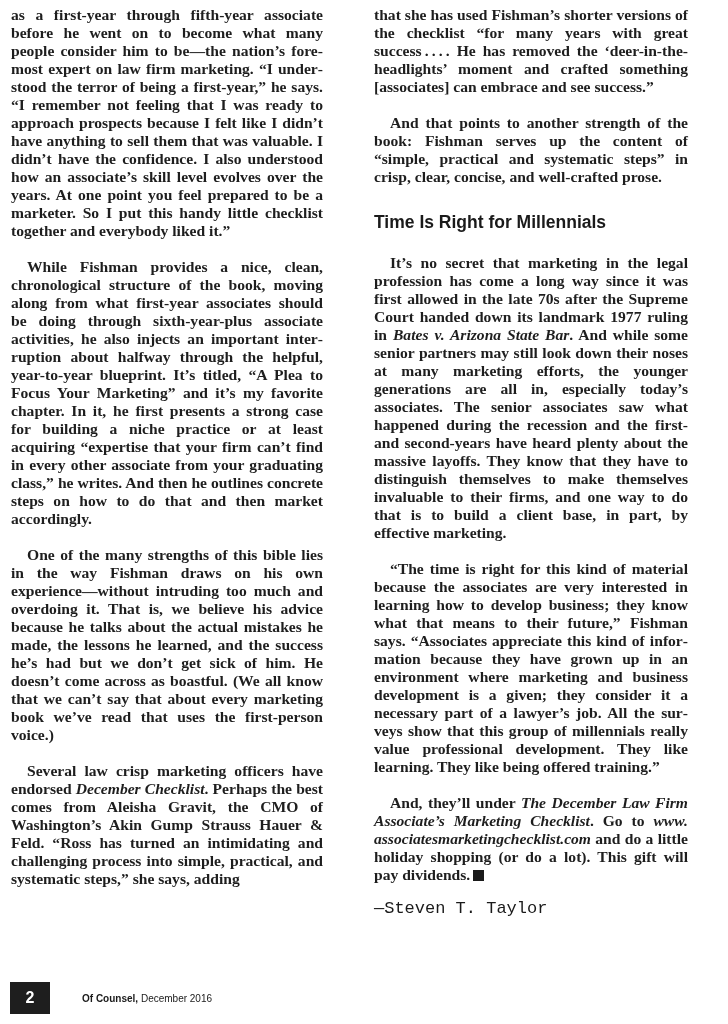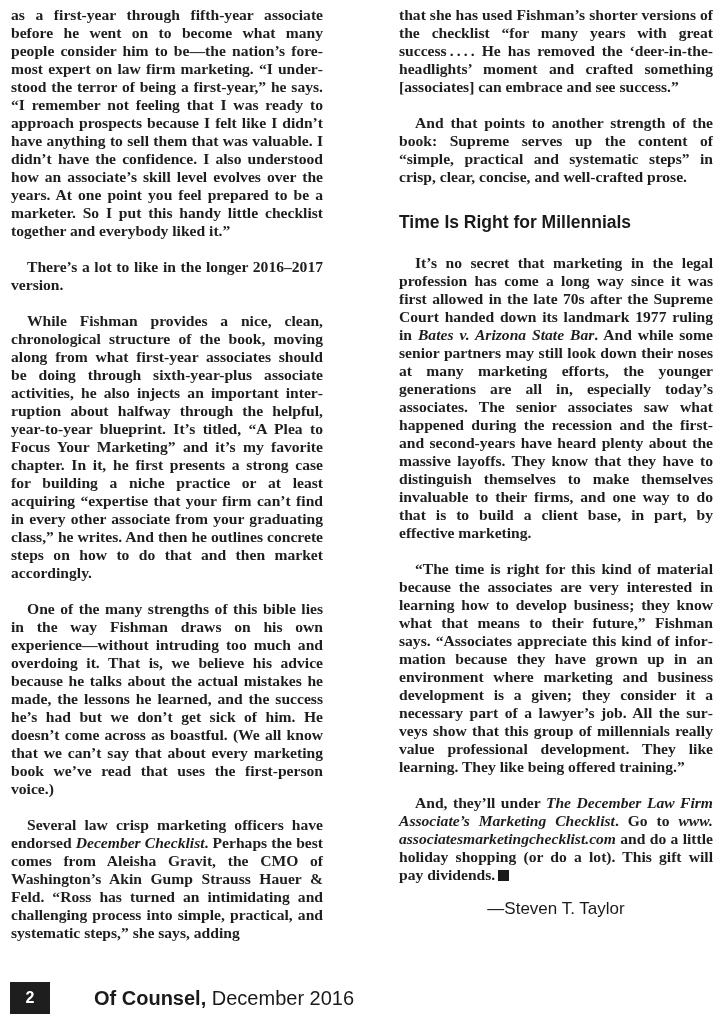--- a/index.html
+++ b/index.html
@@ -18,21 +18,21 @@
       position: absolute;
       top: 6px;
       width: 312px;
       font-family: "Liberation Serif", "DejaVu Serif", serif;
       font-size: 15.6px;
       line-height: 18px;
       text-align: justify;
       hyphens: manual;
     }
     .col-left { left: 11px; }
-    .col-right { left: 399px; width: 314px; }
+    .col-right { left: 374px; width: 314px; }
     .para {
       margin: 0 0 18px 0;
       text-indent: 16px;
       font-weight: bold;
     }
     .para.noindent { text-indent: 0; }
     .para:last-child { margin-bottom: 0; }
     .para i { font-style: italic; }
     .section-heading {
       font-family: "Liberation Sans", "DejaVu Sans", sans-serif;
@@ -45,23 +45,23 @@
     }
     .end-mark {
       display: inline-block;
       width: 11px;
       height: 11px;
       background: #1a1a1a;
       vertical-align: -1px;
       margin-left: 3px;
     }
     .byline {
-      font-family: Liberation Sans, sans-serif;
+      font-family: Liberation Mono, monospace;
       font-size: 17px;
-      text-align: center;
+      text-align: left;
       margin-top: 16px;
       color: #1a1a1a;
     }
     .footer {
       position: absolute;
       left: 10px;
       top: 982px;
       height: 32px;
       display: flex;
       align-items: center;
@@ -72,42 +72,41 @@
       background: #1e1e1e;
       color: #ffffff;
       font-family: "Liberation Sans", "DejaVu Sans", sans-serif;
       font-weight: bold;
       font-size: 16px;
       display: flex;
       align-items: center;
       justify-content: center;
     }
     .pub-line {
-      margin-left: 44px;
+      margin-left: 32px;
       font-family: "Liberation Sans", "DejaVu Sans", sans-serif;
-      font-size: 20px;
+      font-size: 10px;
       color: #1a1a1a;
     }
     .pub-name { font-weight: bold; }
   </style>
 </head>
 <body>
 
 <div class="column col-left" id="col-left">
     <p class="para noindent"><span>as a first-year through fifth-year associate before he went on to become what many people consider him to be—the nation’s fore­most expert on law firm marketing. “I under­stood the terror of being a first-year,” he says. “I remember not feeling that I was ready to approach prospects because I felt like I didn’t have anything to sell them that was valuable. I didn’t have the confidence. I also understood how an associate’s skill level evolves over the years. At one point you feel prepared to be a marketer. So I put this handy little checklist together and everybody liked it.”</span></p>
-    <p class="para"><span>There’s a lot to like in the longer 2016–2017 version.</span></p>
     <p class="para"><span>While Fishman provides a nice, clean, chronological structure of the book, moving along from what first-year associates should be doing through sixth-year-plus associate activities, he also injects an important inter­ruption about halfway through the helpful, year-to-year blueprint. It’s titled, “A Plea to Focus Your Marketing” and it’s my favorite chapter. In it, he first presents a strong case for building a niche practice or at least acquiring “expertise that your firm can’t find in every other associate from your graduating class,” he writes. And then he outlines concrete steps on how to do that and then market accordingly.</span></p>
     <p class="para"><span>One of the many strengths of this bible lies in the way Fishman draws on his own experience—without intruding too much and overdoing it. That is, we believe his advice because he talks about the actual mistakes he made, the lessons he learned, and the success he’s had but we don’t get sick of him. He doesn’t come across as boastful. (We all know that we can’t say that about every marketing book we’ve read that uses the first-person voice.)</span></p>
     <p class="para"><span>Several law crisp marketing officers have endorsed </span><i>December Checklist</i><span>. Perhaps the best comes from Aleisha Gravit, the CMO of Washington’s Akin Gump Strauss Hauer &amp; Feld. “Ross has turned an intimidating and challenging process into simple, practi­cal, and systematic steps,” she says, adding</span></p>
   </div>
 
 <div class="column col-right">
   <div id="right-before">
       <p class="para noindent"><span>that she has used Fishman’s shorter versions of the checklist “for many years with great success . . . . He has removed the ‘deer-in-the-headlights’ moment and crafted something [associates] can embrace and see success.”</span></p>
-      <p class="para"><span>And that points to another strength of the book: Supreme serves up the content of “simple, practical and systematic steps” in crisp, clear, concise, and well-crafted prose.</span></p>
+      <p class="para"><span>And that points to another strength of the book: Fishman serves up the content of “simple, practical and systematic steps” in crisp, clear, concise, and well-crafted prose.</span></p>
     </div>
   <div class="section-heading">Time Is Right for Millennials</div>
   <div id="right-after">
       <p class="para"><span>It’s no secret that marketing in the legal profession has come a long way since it was first allowed in the late 70s after the Supreme Court handed down its landmark 1977 rul­ing in </span><i>Bates v. Arizona State Bar</i><span>. And while some senior partners may still look down their noses at many marketing efforts, the younger generations are all in, especially today’s associates. The senior associates saw what happened during the recession and the first- and second-years have heard plenty about the massive layoffs. They know that they have to distinguish themselves to make themselves invaluable to their firms, and one way to do that is to build a client base, in part, by effective marketing.</span></p>
       <p class="para"><span>“The time is right for this kind of material because the associates are very interested in learning how to develop business; they know what that means to their future,” Fishman says. “Associates appreciate this kind of infor­mation because they have grown up in an environment where marketing and business development is a given; they consider it a necessary part of a lawyer’s job. All the sur­veys show that this group of millennials really value professional development. They like learning. They like being offered training.”</span></p>
       <p class="para"><span>And, they’ll under </span><i>The December Law Firm Associate’s Marketing Checklist</i><span>. Go to </span><i>www.​associatesmarketingchecklist.com</i><span> and do a little holiday shopping (or do a lot). This gift will pay dividends.</span><span class="end-mark"></span></p>
     </div>
   <div class="byline">—Steven T. Taylor</div>
 </div>
 

